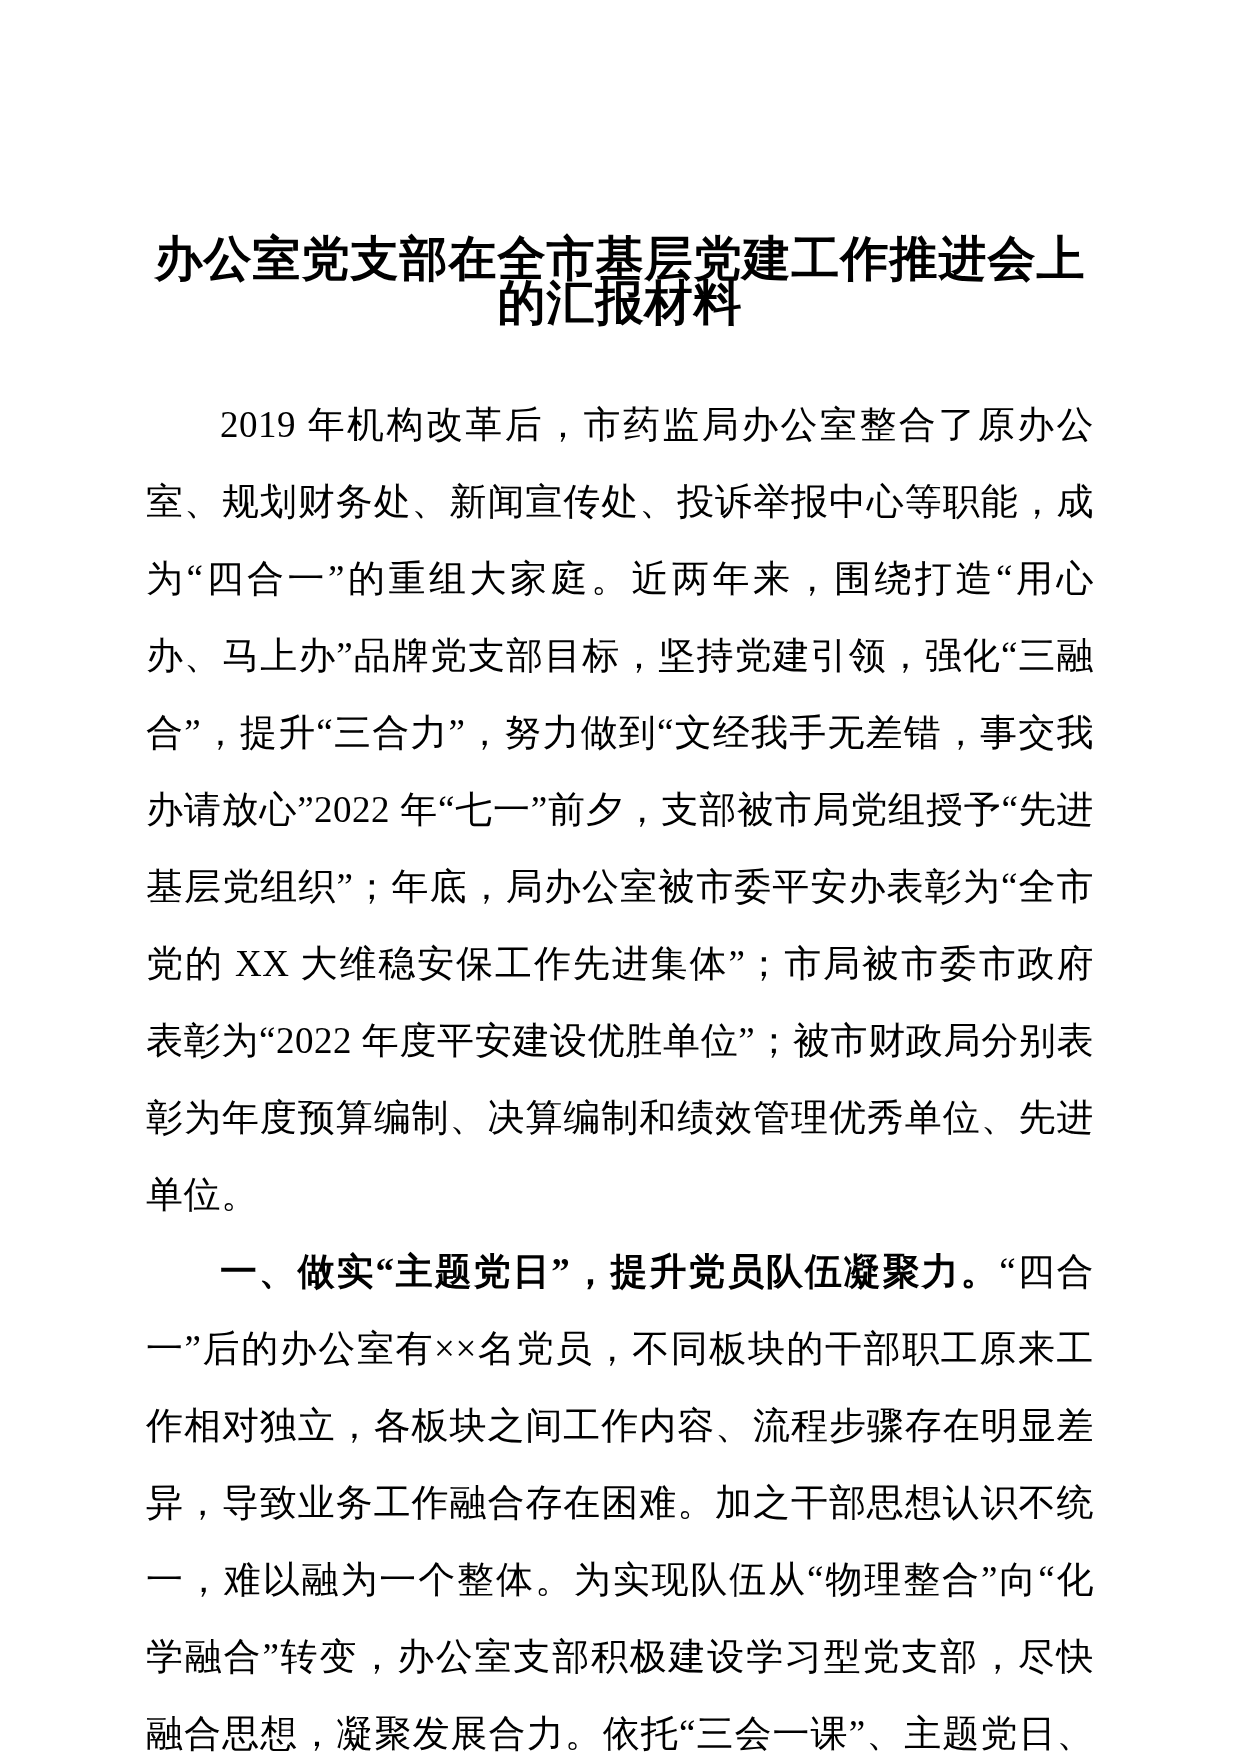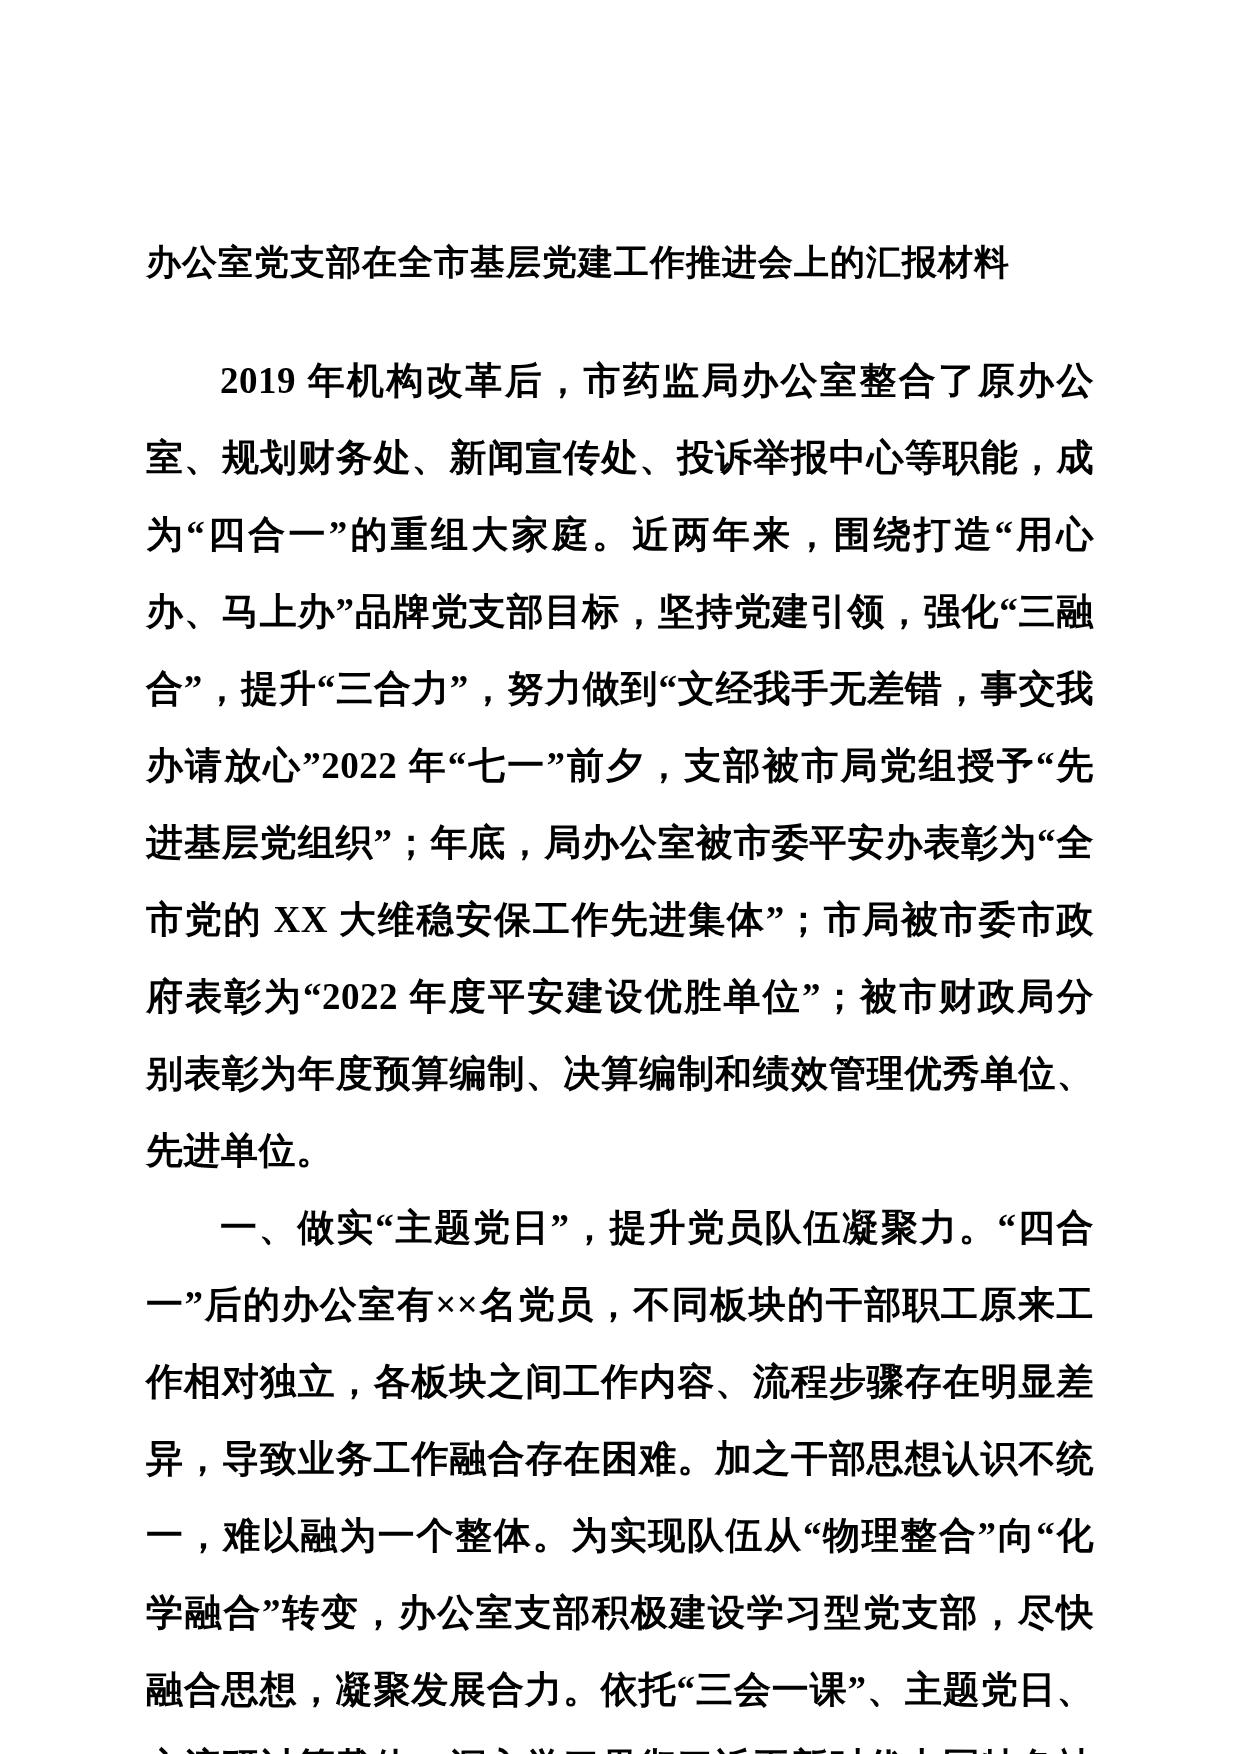--- a/index.html
+++ b/index.html
@@ -14,40 +14,40 @@
     margin: 0 auto;
     background: #ffffff;
     box-sizing: border-box;
     padding: 240px 146px 0 146px;
     color: #000000;
     font-family: "Liberation Serif", serif;
     overflow: hidden;
   }
   .doc-title {
     margin: 0 0 58px 0;
-    font-size: 35px;
+    font-size: 48px;
     line-height: 44px;
     font-weight: 700;
-    text-align: left;
-    font-family: Liberation Sans, sans-serif;
+    text-align: center;
+    font-family: Liberation Mono, monospace;
     letter-spacing: 1px;
   }
   .para {
     margin: 0;
     font-size: 37px;
     line-height: 77px;
     text-align: justify;
     text-indent: 2em;
     letter-spacing: 0.5px;
   }
   .para-lead {
     font-weight: 700;
   }
   .para-text {
-    font-weight: 700;
+    font-weight: 400;
     margin-top: 7px;
   }
 </style>
 </head>
 <body>
 
 <div class="page">
 
   <h1 class="doc-title">办公室党支部在全市基层党建工作推进会上的汇报材料</h1>
 

